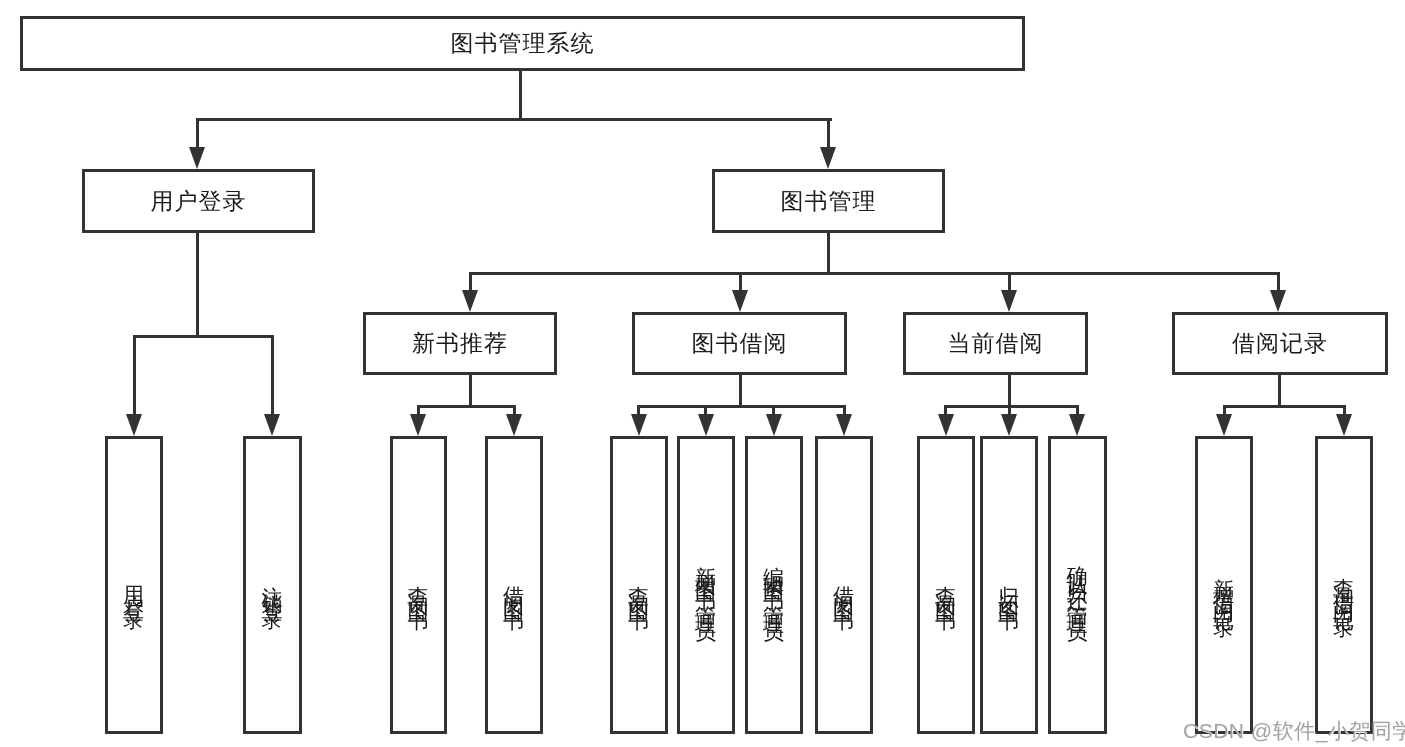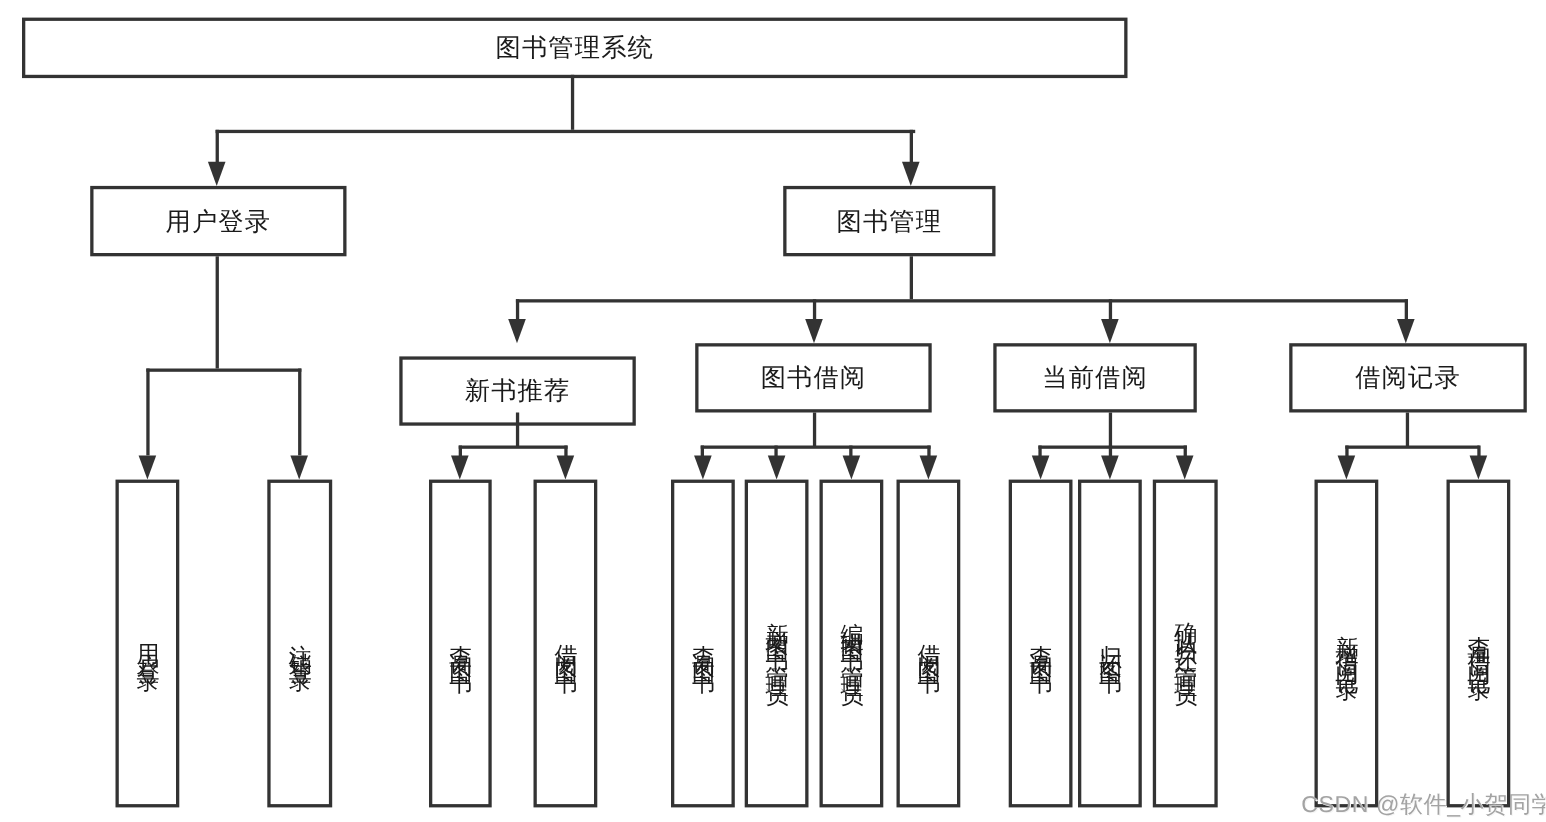--- a/index.html
+++ b/index.html
@@ -65,41 +65,41 @@
   <div class="box" style="left:20px;top:16px;width:1005px;height:55px">图书管理系统</div>
 
   <div class="vline" style="left:519px;top:68px;height:50px"></div>
   <div class="hline" style="left:196px;top:118px;width:636px"></div>
   <div class="vline" style="left:196px;top:118px;height:30px"></div>
   <div class="arrow" style="left:189px;top:147px"></div>
   <div class="vline" style="left:827px;top:118px;height:30px"></div>
   <div class="arrow" style="left:820px;top:147px"></div>
 
   <div class="box" style="left:82px;top:169px;width:233px;height:64px">用户登录</div>
-  <div class="box" style="left:712px;top:169px;width:193px;height:64px">图书管理</div>
+  <div class="box" style="left:712px;top:169px;width:233px;height:64px">图书管理</div>
 
   <div class="vline" style="left:196px;top:233px;height:102px"></div>
   <div class="hline" style="left:133px;top:335px;width:141px"></div>
   <div class="vline" style="left:133px;top:335px;height:79px"></div>
   <div class="arrow" style="left:126px;top:414px"></div>
   <div class="vline" style="left:271px;top:335px;height:79px"></div>
   <div class="arrow" style="left:264px;top:414px"></div>
 
   <div class="vline" style="left:827px;top:233px;height:39px"></div>
   <div class="hline" style="left:469px;top:272px;width:811px"></div>
   <div class="vline" style="left:469px;top:272px;height:18px"></div>
   <div class="arrow" style="left:462px;top:290px"></div>
   <div class="vline" style="left:739px;top:272px;height:18px"></div>
   <div class="arrow" style="left:732px;top:290px"></div>
   <div class="vline" style="left:1008px;top:272px;height:18px"></div>
   <div class="arrow" style="left:1001px;top:290px"></div>
   <div class="vline" style="left:1277px;top:272px;height:18px"></div>
   <div class="arrow" style="left:1270px;top:290px"></div>
 
-  <div class="box" style="left:363px;top:324px;width:215px;height:63px">新书推荐</div>
+  <div class="box" style="left:363px;top:312px;width:194px;height:63px">新书推荐</div>
   <div class="box" style="left:632px;top:312px;width:215px;height:63px">图书借阅</div>
   <div class="box" style="left:903px;top:312px;width:185px;height:63px">当前借阅</div>
   <div class="box" style="left:1172px;top:312px;width:216px;height:63px">借阅记录</div>
 
   <div class="vline" style="left:469px;top:375px;height:32px"></div>
   <div class="hline" style="left:417px;top:405px;width:99px"></div>
   <div class="vline" style="left:417px;top:405px;height:10px"></div>
   <div class="arrow" style="left:410px;top:414px"></div>
   <div class="vline" style="left:513px;top:405px;height:10px"></div>
   <div class="arrow" style="left:506px;top:414px"></div>

